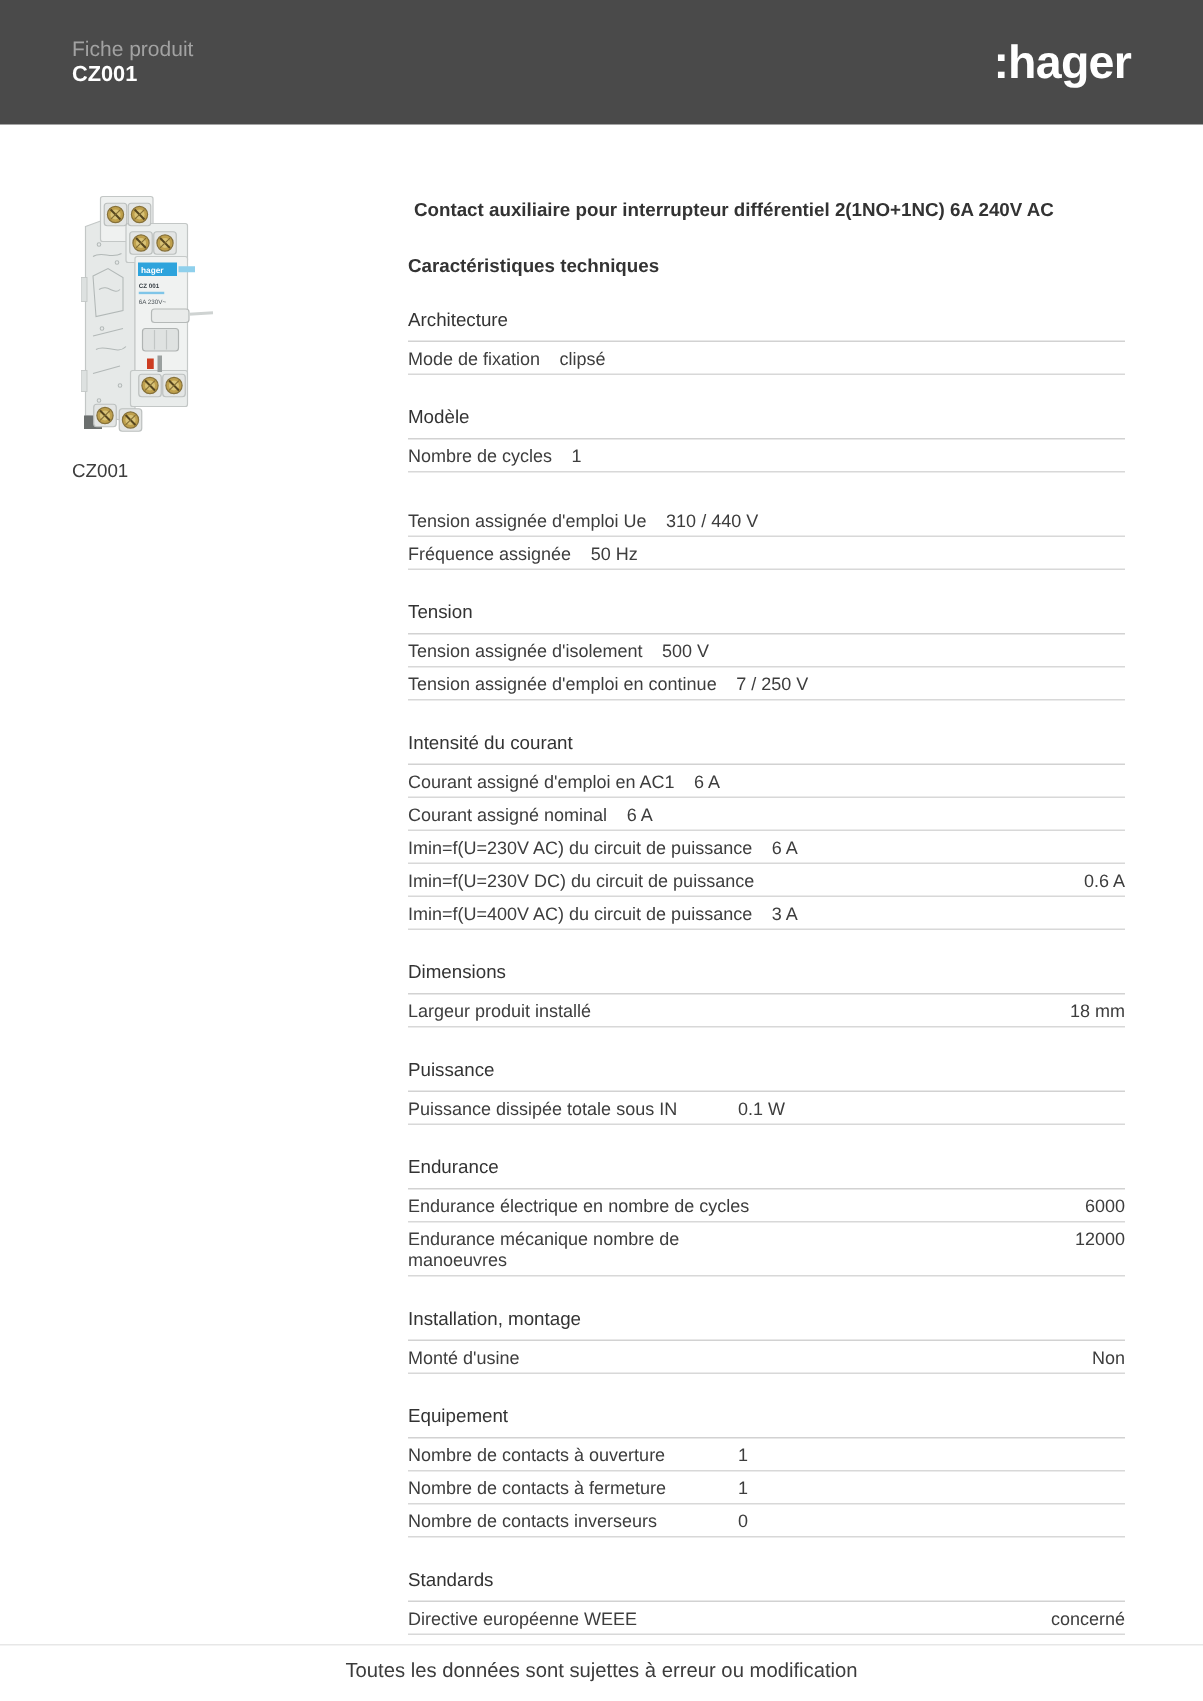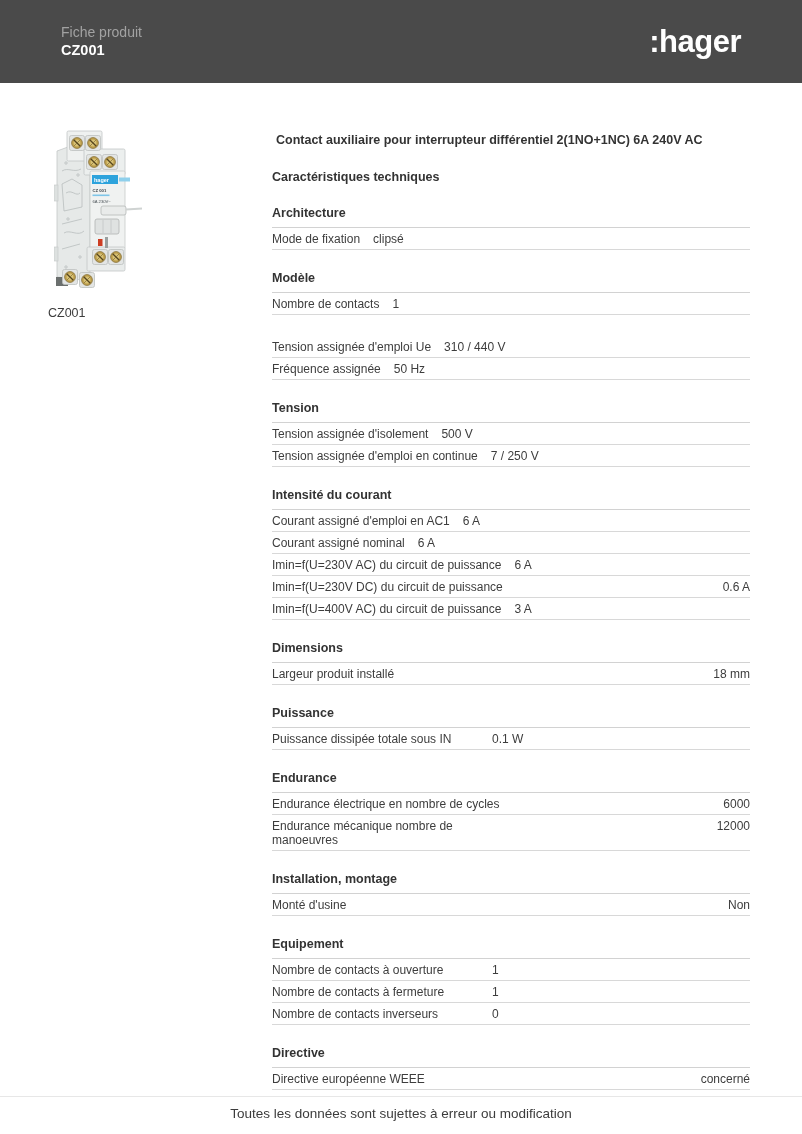--- a/index.html
+++ b/index.html
@@ -4,37 +4,37 @@
 <style>
   * { box-sizing: border-box; }
   html,body { margin:0; padding:0; }
   body {
     width:802px; height:1134px; background:#ffffff; overflow:hidden;
     font-family:"Liberation Sans", sans-serif; color:#3d3d3d;
   }
   
   .hdr {
     height:83px; background:#4a4a4a; display:flex;
-    align-items:center; justify-content:space-between; padding:0 61px;
+    align-items:center; justify-content:space-between; padding:0 48px;
   }
   .hdr-kicker { color:#a2a2a2; font-size:14px; line-height:17px; }
   .hdr-code   { color:#ffffff; font-size:14.5px; font-weight:bold; line-height:18px; }
   .hdr-logo   { color:#ffffff; font-size:31px; font-weight:bold; letter-spacing:-0.5px; }
   
   .main { display:flex; padding:0 52px 0 48px; }
   .prod-col { width:224px; flex:0 0 224px; padding-top:46px; }
   .spec-col { flex:1; padding-top:46px; }
   .prod-img { margin-left:6px; }
   .prod-caption { margin-top:9px; font-size:12.5px; color:#3d3d3d; }
   
   .title    { margin:4px; font-size:12.5px; font-weight:bold; line-height:15px; color:#333; }
   .subtitle { margin:22px 0 0; font-size:12.5px; font-weight:bold; line-height:15px; color:#333; }
   .section  { margin-top:21px; }
   .section-heading {
-    font-size:12.5px; font-weight:bold; line-height:15px; color:#333;
+    font-size:12.5px; font-weight:normal; line-height:15px; color:#333;
     padding-bottom:6px; border-bottom:1px solid #d2d2d2;
   }
   .spec-row {
     position:relative; display:flex; align-items:flex-start;
     font-size:12px; line-height:14px; padding:4px 0 3px;
     border-bottom:1px solid #d8d8d8;
   }
   .spec-label { white-space:pre-line; max-width:430px; }
   .val-inline { margin-left:13px; }
   .val-middle { position:absolute; left:220px; top:4px; }
@@ -147,21 +147,21 @@
           <div class="section">
             <div class="section-heading">Architecture</div>
             <div class="spec-row">
               <span class="spec-label">Mode de fixation</span>
               <span class="spec-value val-inline">clipsé</span>
             </div>
           </div>
           <div class="section">
             <div class="section-heading">Modèle</div>
             <div class="spec-row">
-              <span class="spec-label">Nombre de contacts</span>
+              <span class="spec-label">Nombre de cycles</span>
               <span class="spec-value val-inline">1</span>
             </div>
           </div>
           <div class="section">
             <div class="spec-row">
               <span class="spec-label">Tension assignée d'emploi Ue</span>
               <span class="spec-value val-inline">310 / 440 V</span>
             </div>
             <div class="spec-row">
               <span class="spec-label">Fréquence assignée</span>
@@ -244,21 +244,21 @@
             <div class="spec-row">
               <span class="spec-label">Nombre de contacts à fermeture</span>
               <span class="spec-value val-middle">1</span>
             </div>
             <div class="spec-row">
               <span class="spec-label">Nombre de contacts inverseurs</span>
               <span class="spec-value val-middle">0</span>
             </div>
           </div>
           <div class="section">
-            <div class="section-heading">Directive</div>
+            <div class="section-heading">Standards</div>
             <div class="spec-row">
               <span class="spec-label">Directive européenne WEEE</span>
               <span class="spec-value val-right">concerné</span>
             </div>
           </div>
         </div>
     </section>
 
   </div>
 

